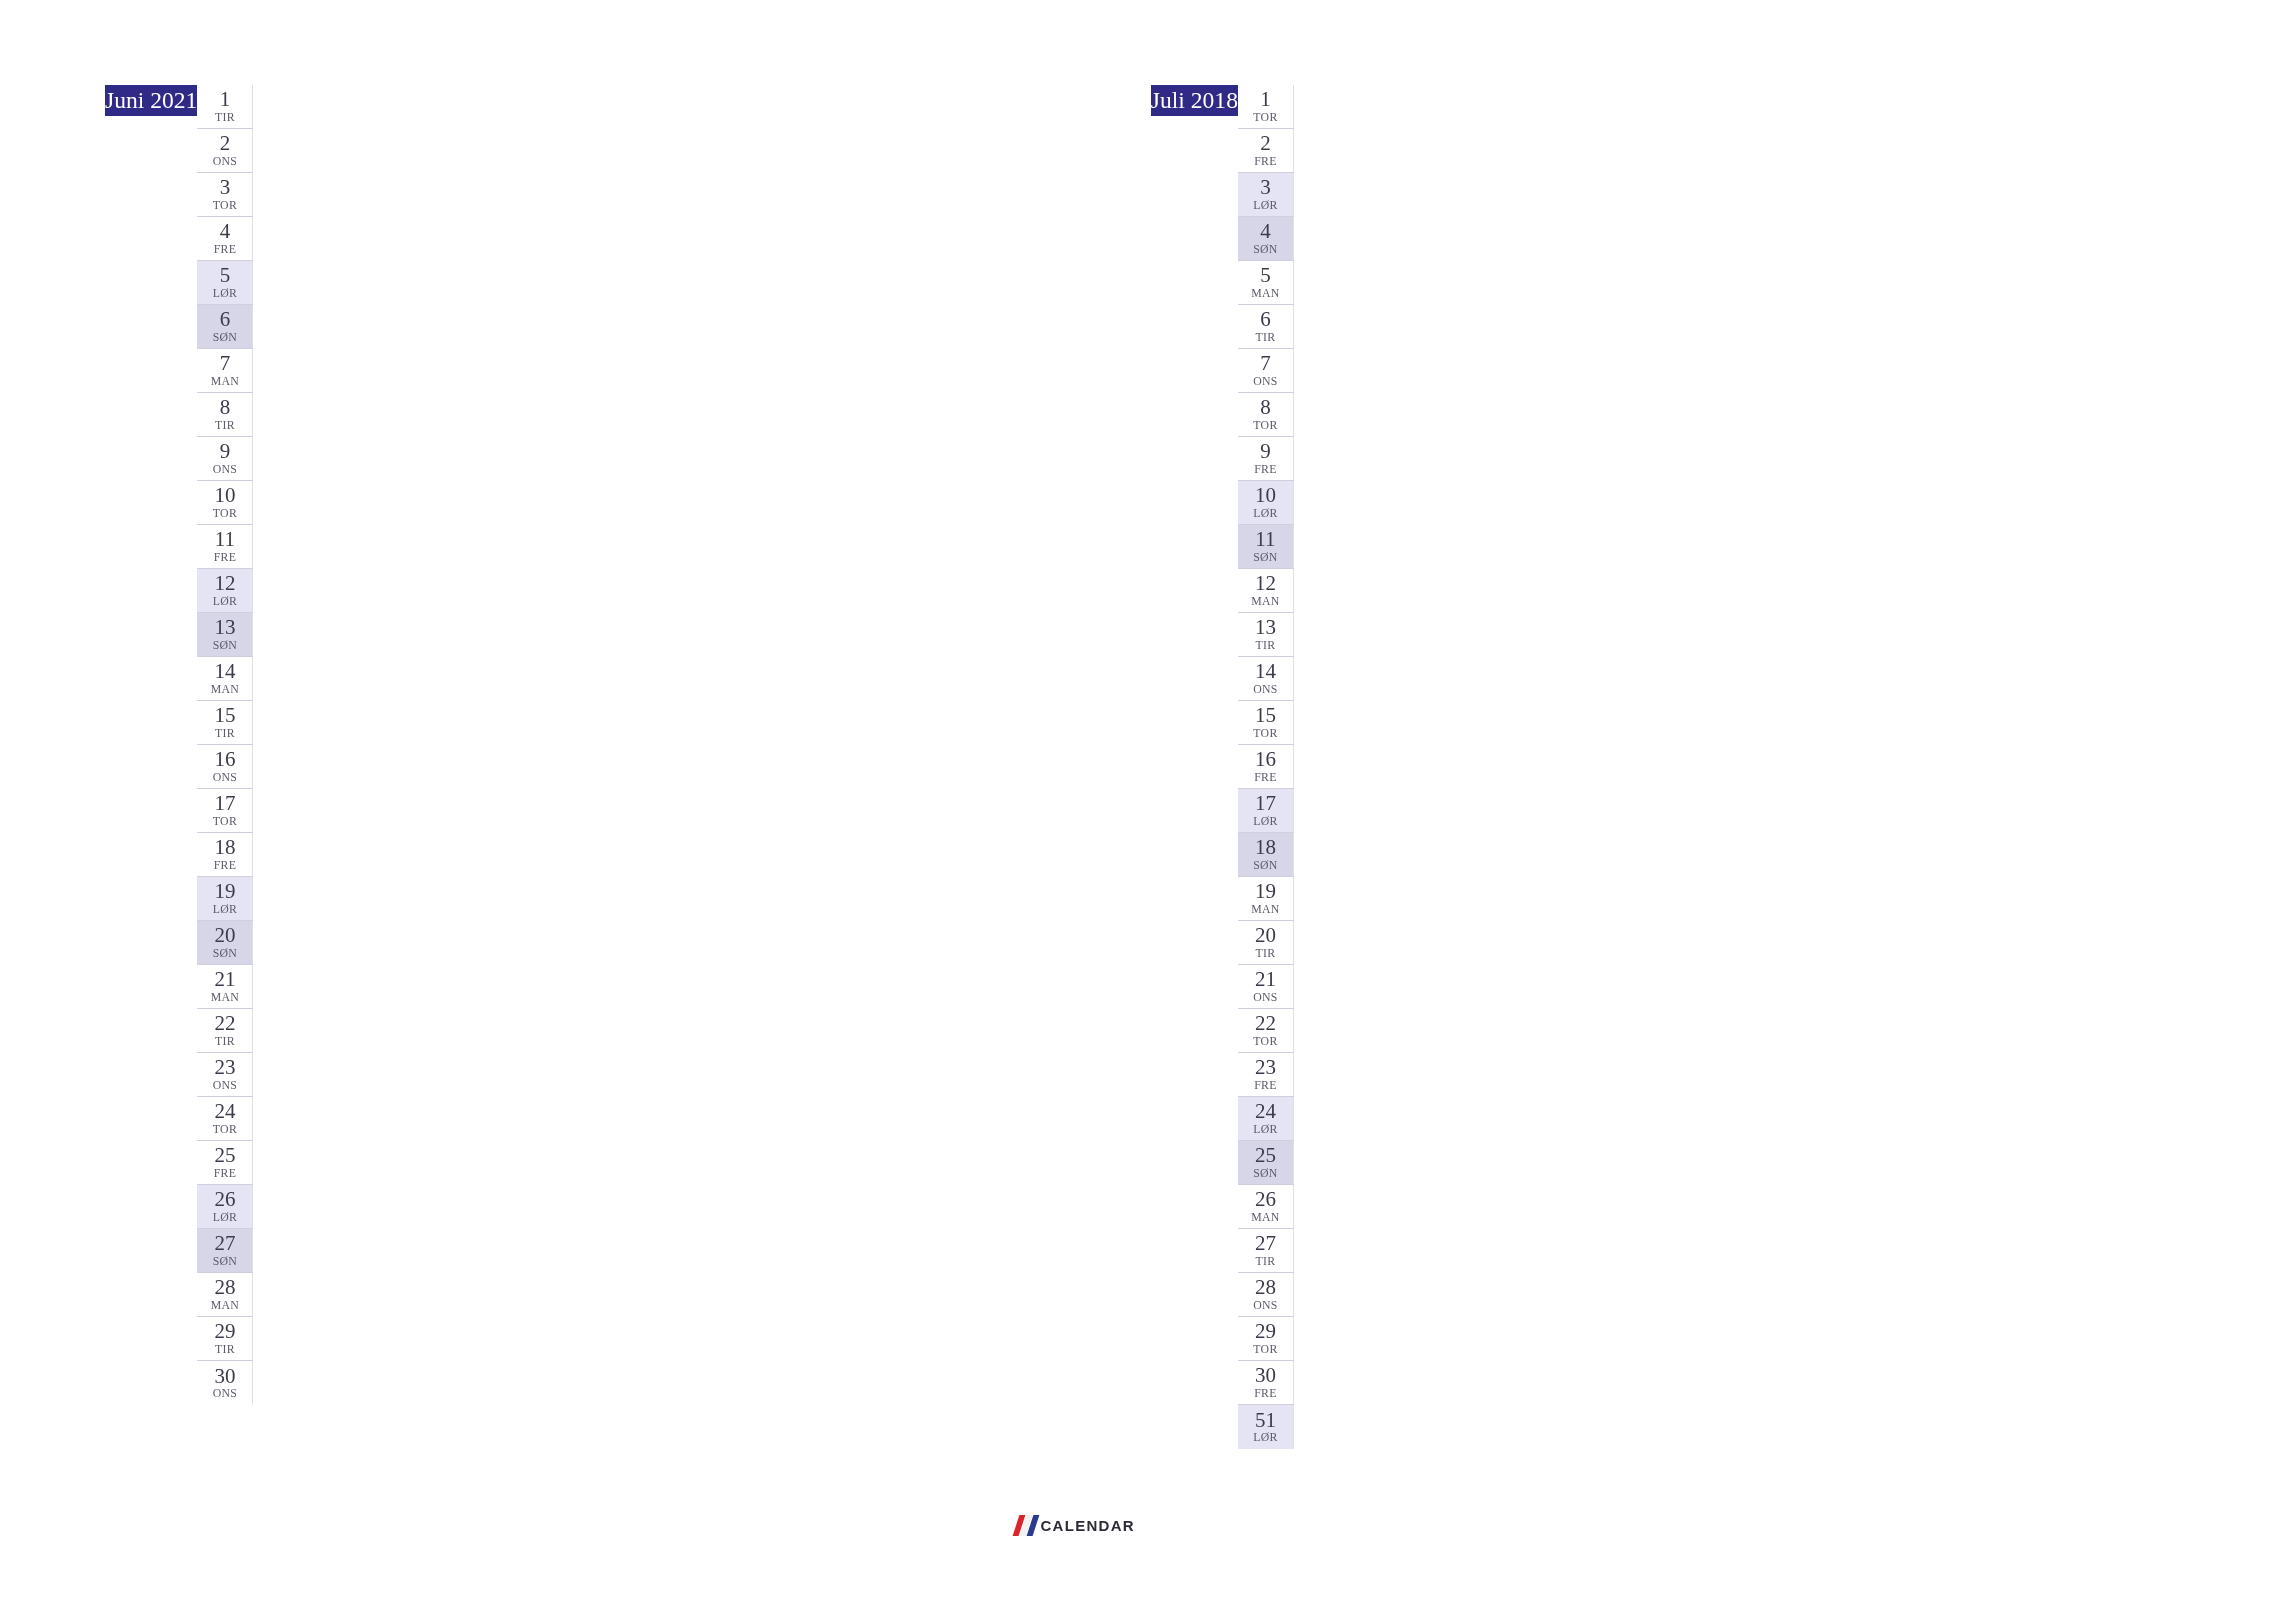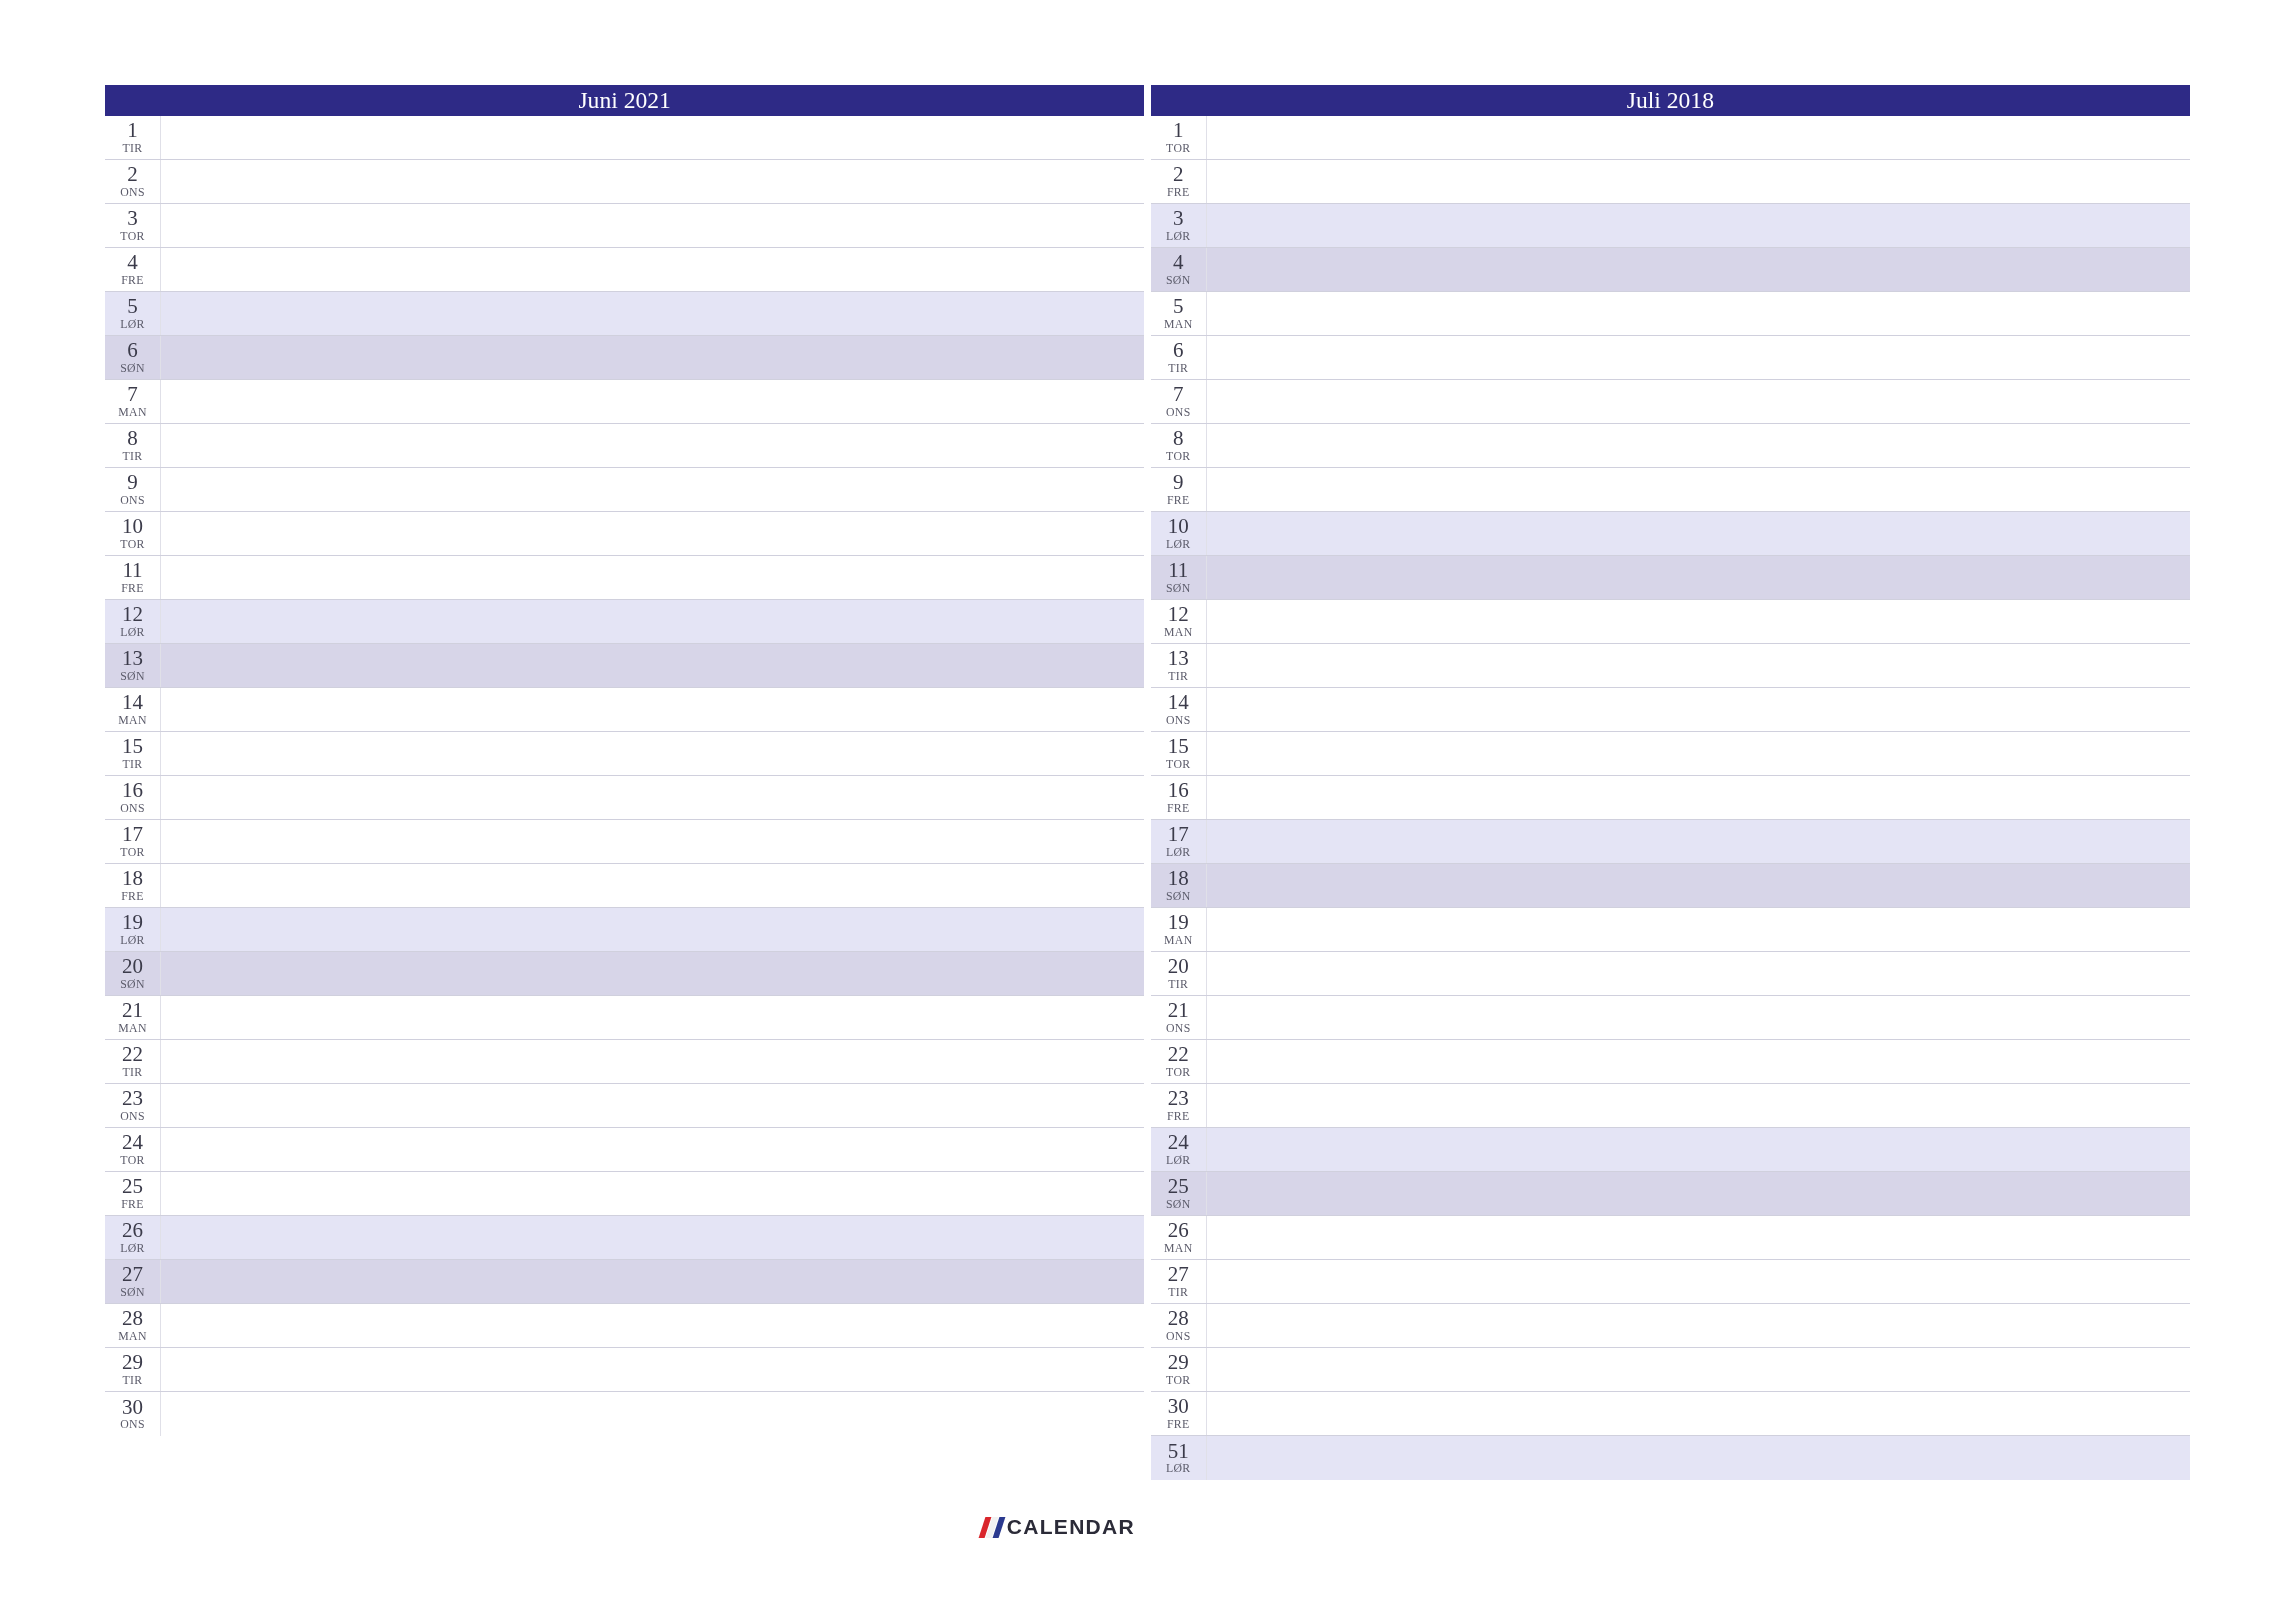--- a/index.html
+++ b/index.html
@@ -1,38 +1,38 @@
 <!DOCTYPE html>
 <html style="font-size:10.5px"><head>
 <meta charset="utf-8">
 <style>
 html,body{margin:0;padding:0;background:#fff;font-family:Georgia,'Times New Roman',serif}
 .page{width:2295px;height:1623px;position:relative;box-sizing:border-box;padding:85px 105px 0 105px}
 .cols{display:flex;gap:6.5px}
-.col{flex:1;display:flex;flex-direction:column}
+.col{flex:1;display:flex;flex-direction:row}
 .hdr{background:#2e2a86;color:#fff;height:31px;display:flex;align-items:center;justify-content:center;font-size:23.6px;font-weight:400}
 .day{display:flex;height:44px;box-sizing:border-box;border-bottom:0.7px solid #d0d0dd}
 .day:last-child{border-bottom:none}
 .dbox{width:56px;display:flex;flex-direction:column;align-items:center;justify-content:center;border-right:0.7px solid #e0e0e8;box-sizing:border-box;gap:1.3px}
 .dnum{font-size:21px;color:#3b3b4a;line-height:1}
 .dlab{font-size:11.8px;color:#5b5b6a;line-height:1;letter-spacing:0.3px}
 .dsp{flex:1}
 .day.sat{background:#e4e4f5}
 .day.sat .dbox{background:#e4e4f5}
 .day.sat .dsp{background:#e4e4f5}
 .day.sun{background:#d7d5e8}
 .day.sun .dbox{background:#d7d5e8}
 .day.sun .dsp{background:#d7d5e8}
 .brand{position:absolute;right:1160px;top:1515px;display:flex;align-items:center;gap:5.2px}
 .brand-icon{width:21px;height:21px;position:relative}
 .brand-icon .s{position:absolute;width:5.9px;height:21px;transform:skewX(-18deg)}
 .brand-icon .s1{left:1.3px;background:#d9262c}
 .brand-icon .s2{left:8.5px;background:#f2f2f2}
 .brand-icon .s3{left:15.7px;background:#2b3a8f}
-.brand-text{font-family:Arial,Helvetica,sans-serif;font-weight:700;font-size:21px;letter-spacing:1.3px;color:#2b2b38}
+.brand-text{font-family:Arial,Helvetica,sans-serif;font-weight:700;font-size:15px;letter-spacing:1.3px;color:#2b2b38}
 </style>
 </head>
 <body>
 
 <div class="page">
   <div class="cols">
     <div class="col">
       <div class="hdr">
           <span>Juni 2021</span>
         </div>

